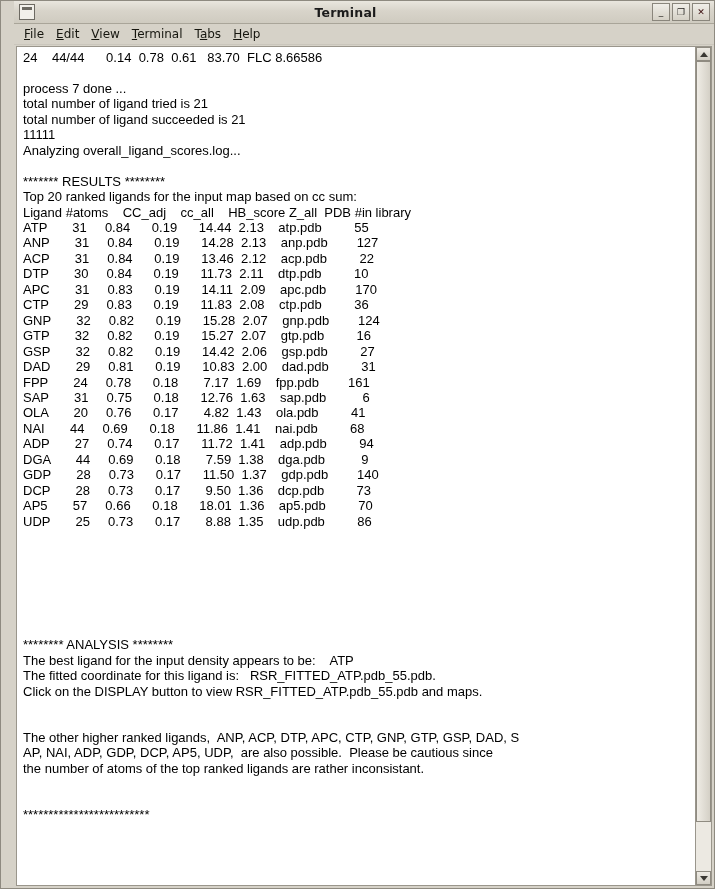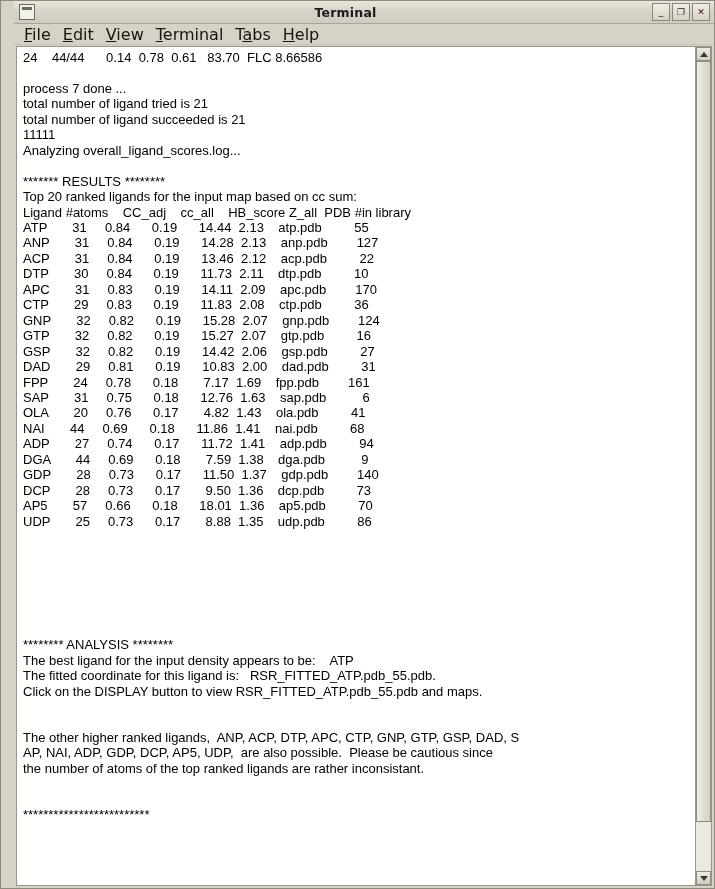--- a/index.html
+++ b/index.html
@@ -84,21 +84,21 @@
     height: 20px;
     background: #d6d2c8;
     display: flex;
     align-items: center;
     padding: 0 4px;
     flex: 0 0 auto;
     border-bottom: 1px solid #cac6bc;
   }
   .menu-item {
     padding: 1px 6px;
-    font-size: 16px;
+    font-size: 12px;
     color: #16160f;
     font-family: "DejaVu Sans", sans-serif;
   }
   .menu-item u { text-decoration: underline; }
   
   .term-wrap {
     flex: 1 1 auto;
     display: flex;
     padding: 1px 2px 2px 2px;
     min-height: 0;

